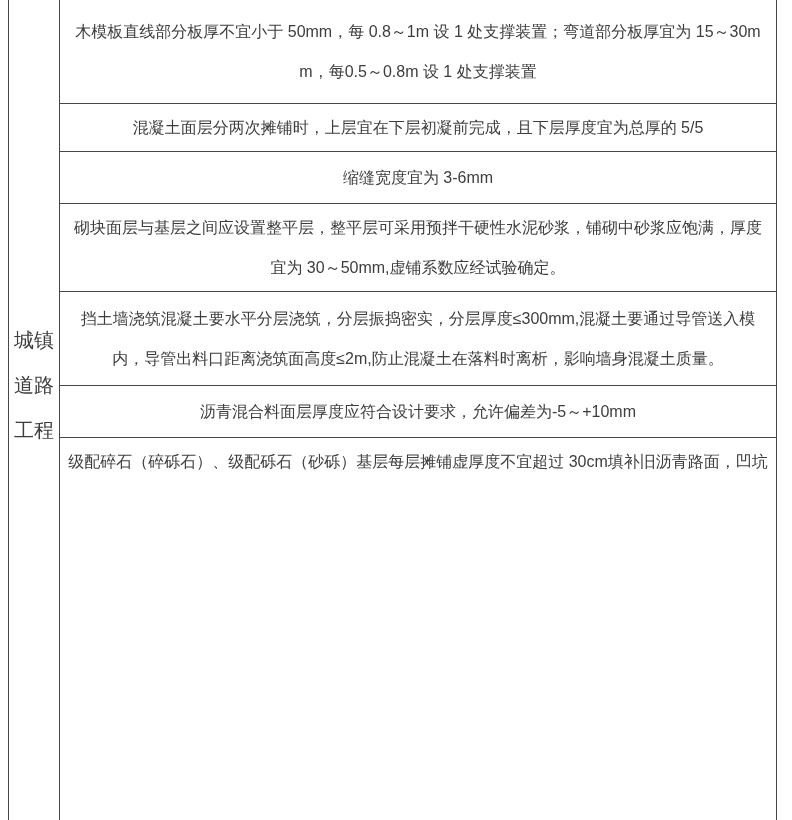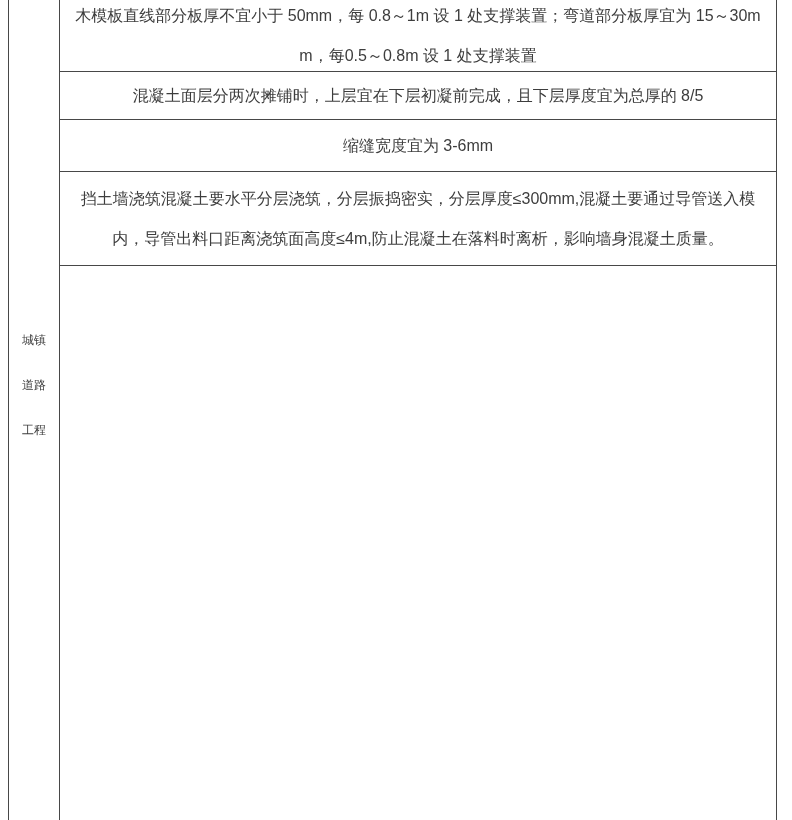--- a/index.html
+++ b/index.html
@@ -12,54 +12,63 @@
     position:absolute;left:8px;top:0;width:769px;height:820px;
     display:flex;box-sizing:border-box;
     border-left:1px solid #474747;border-right:1px solid #474747;
     background:#ffffff;
   }
   .left-col{
     width:51px;box-sizing:border-box;border-right:1px solid #474747;
     display:flex;align-items:center;justify-content:center;
   }
   .category{
-    font-size:12px;line-height:45px;text-align:center;
+    font-size:20px;line-height:45px;text-align:center;
     margin-bottom:50px;white-space:nowrap;
   }
   .right-col{flex:1;display:flex;flex-direction:column;min-width:0;}
   .row{
     box-sizing:border-box;border-bottom:1px solid #474747;
     display:flex;align-items:center;justify-content:center;
     padding:0 8px;text-align:center;
     font-size:16px;line-height:40px;
     word-break:break-all;overflow:hidden;
   }
-  .r1{height:72px}.r2{height:47px}.r3{height:48px}.r4{height:48px}
+  .r1{height:104px}.r2{height:47px}.r3{height:48px}.r4{height:48px}
   .r5{height:52px}.r6{height:88px}.r7{height:94px}.r8{height:164px}
   .r9{height:47px}.r10{height:52px}.r11{height:49px}
   .r12{height:47px;border-bottom:none;align-items:center;}
 </style>
 </head>
 <body>
 
 <div class="table">
   <div class="left-col">
     <div class="category">
       <div>城镇</div>
       <div>道路</div>
       <div>工程</div>
     </div>
   </div>
   <div class="right-col">
     <div class="row r1">
         <span>木模板直线部分板厚不宜小于 50mm，每 0.8～1m 设 1 处支撑装置；弯道部分板厚宜为 15～30mm，每0.5～0.8m 设 1 处支撑装置</span>
       </div>
     <div class="row r4">
-        <span>混凝土面层分两次摊铺时，上层宜在下层初凝前完成，且下层厚度宜为总厚的 8/5</span>
+        <span>混凝土面层分两次摊铺时，上层宜在下层初凝前完成，且下层厚度宜为总厚的 5/5</span>
       </div>
     <div class="row r5">
         <span>缩缝宽度宜为 3-6mm</span>
       </div>
+    <div class="row r6">
+        <span>砌块面层与基层之间应设置整平层，整平层可采用预拌干硬性水泥砂浆，铺砌中砂浆应饱满，厚度宜为 30～50mm,虚铺系数应经试验确定。</span>
+      </div>
     <div class="row r7">
-        <span>挡土墙浇筑混凝土要水平分层浇筑，分层振捣密实，分层厚度≤300mm,混凝土要通过导管送入模内，导管出料口距离浇筑面高度≤4m,防止混凝土在落料时离析，影响墙身混凝土质量。</span>
+        <span>挡土墙浇筑混凝土要水平分层浇筑，分层振捣密实，分层厚度≤300mm,混凝土要通过导管送入模内，导管出料口距离浇筑面高度≤2m,防止混凝土在落料时离析，影响墙身混凝土质量。</span>
+      </div>
+    <div class="row r10">
+        <span>沥青混合料面层厚度应符合设计要求，允许偏差为-5～+10mm</span>
+      </div>
+    <div class="row r12">
+        <span>级配碎石（碎砾石）、级配砾石（砂砾）基层每层摊铺虚厚度不宜超过 30cm填补旧沥青路面，凹坑</span>
       </div>
   </div>
 </div>
 
 </body></html>

